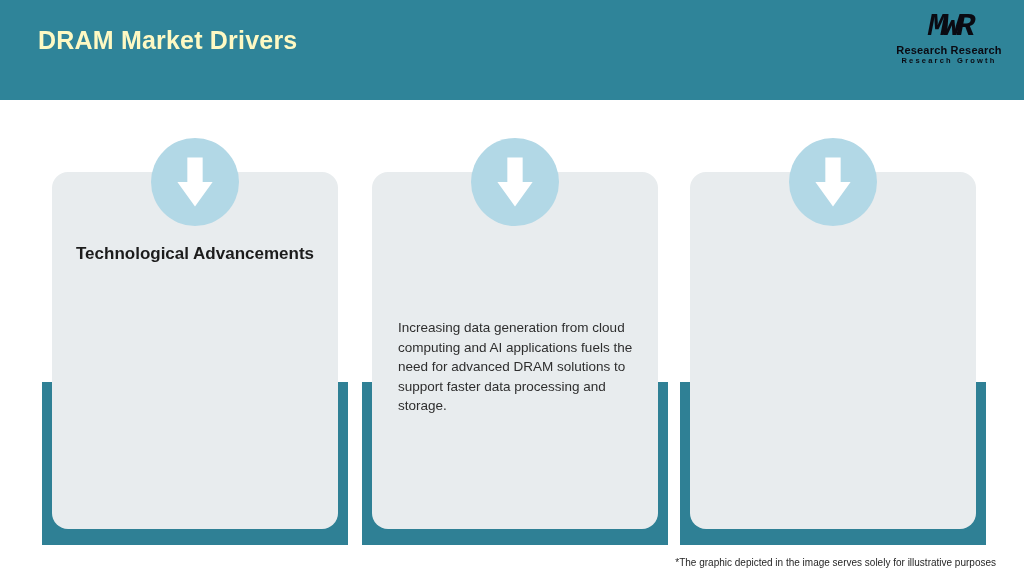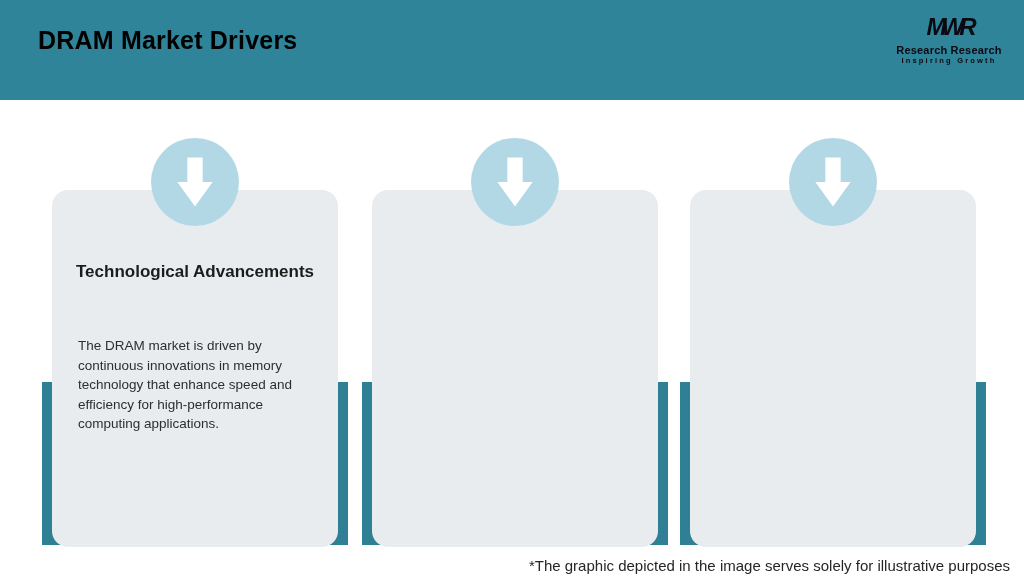--- a/index.html
+++ b/index.html
@@ -20,53 +20,54 @@
     overflow:hidden;
   }
   
   .header{
     position:absolute;left:0;top:0;
     width:1024px;height:100px;
     background:var(--teal);
   }
   .header-title{
     position:absolute;left:38px;top:26px;
-    color:#000000;
+    color:#fef9c3;
     font-size:25px;font-weight:bold;
     letter-spacing:.2px;
   }
   .logo{
     position:absolute;right:16px;top:10px;
     width:118px;
     text-align:center;
     color:#0a0a12;
   }
   .logo-monogram{
-    font-size:24px;font-weight:900;font-style:italic;
+    font-size:32px;font-weight:900;font-style:italic;
     letter-spacing:-5px;line-height:34px;
     color:#0a0a12;
+    font-family:Liberation Mono, monospace;
   }
   .logo-name{
     font-size:11px;font-weight:bold;line-height:12px;
     letter-spacing:.2px;
   }
   .logo-tagline{
     font-size:7.5px;font-weight:bold;
     letter-spacing:2.2px;line-height:10px;
   }
   
   .backdrop{
     position:absolute;top:382px;height:163px;width:306px;
     background:var(--teal-dark);
   }
   .backdrop.c1{left:42px;}
   .backdrop.c2{left:362px;}
   .backdrop.c3{left:680px;}
   .card{
-    position:absolute;top:190px;height:357px;width:286px;
+    position:absolute;top:172px;height:357px;width:286px;
     background:var(--card);
     border-radius:16px;
   }
   .card.c1{left:52px;}
   .card.c2{left:372px;}
   .card.c3{left:690px;}
   .circle{
     position:absolute;top:138px;width:88px;height:88px;
     border-radius:50%;
     background:var(--circle);
@@ -88,49 +89,49 @@
     color:var(--body);
   }
   
   .source{
     position:absolute;left:0;top:554px;width:1012px;
     text-align:center;
     font-size:13px;font-weight:bold;
     color:#4d4d4d;
   }
   .disclaimer{
-    position:absolute;right:14px;top:557px;
-    font-size:15px;
+    position:absolute;right:28px;top:557px;
+    font-size:10px;
     color:#262626;
   }
 </style>
 </head>
 <body>
 
 <div class="canvas">
 
   <div class="header">
     <div class="header-title">DRAM Market Drivers</div>
     <div class="logo">
       <div class="logo-monogram">MWR</div>
       <div class="logo-name">Research Research</div>
-      <div class="logo-tagline">Inspiring Growth</div>
+      <div class="logo-tagline">Research Growth</div>
     </div>
   </div>
 
   <div class="backdrop c1"></div>
   <div class="backdrop c2"></div>
   <div class="backdrop c3"></div>
 
   <div class="card c1">
     <div class="card-title">Technological Advancements</div>
-    <div class="card-body">The DRAM market is driven by continuous innovations in memory technology that enhance speed and efficiency for high-performance computing applications.</div>
   </div>
 
   <div class="card c2">
+    <div class="card-body">Increasing data generation from cloud computing and AI applications fuels the need for advanced DRAM solutions to support faster data processing and storage.</div>
   </div>
 
   <div class="card c3">
   </div>
 
   <div class="circle c1">
     <svg class="arrow-svg" width="46" height="58" viewBox="0 0 60 72">
       <path d="M20 4 H40 V36 H53 L30 68 L7 36 H20 Z" fill="#ffffff"></path>
     </svg>
   </div>

